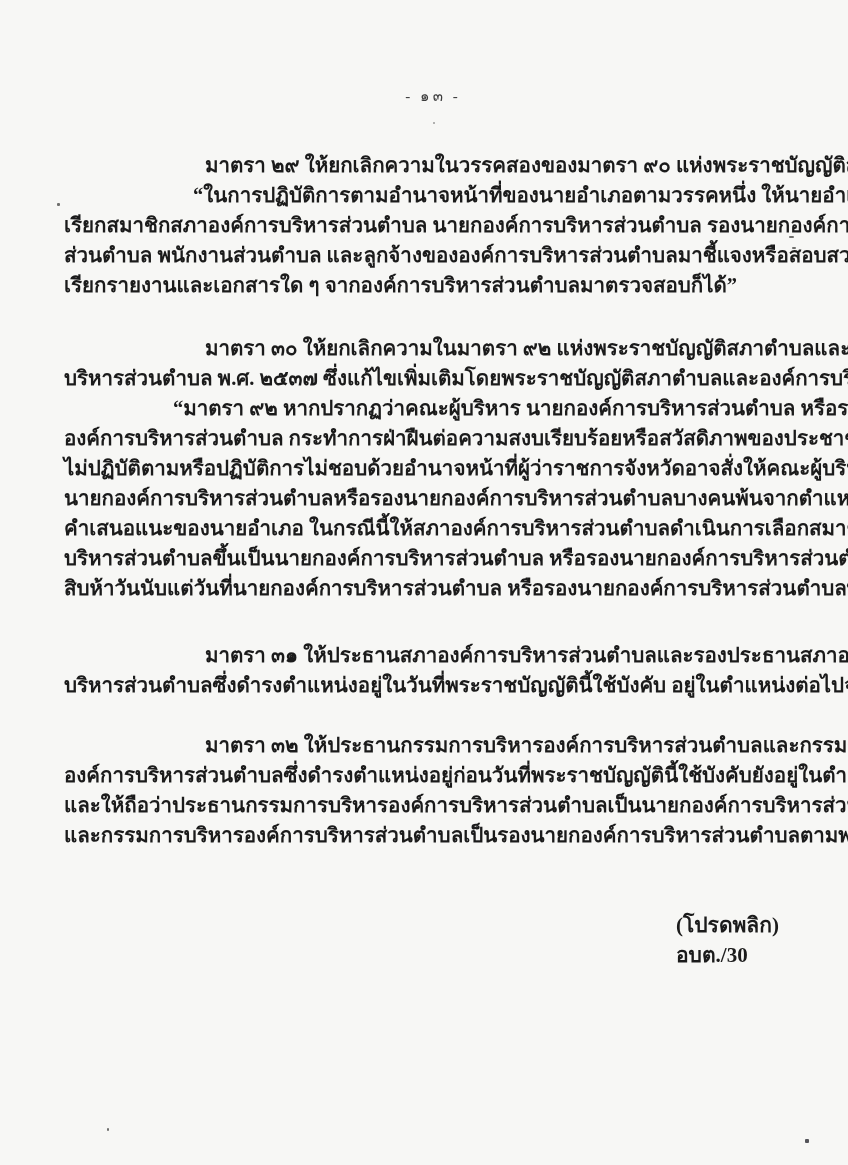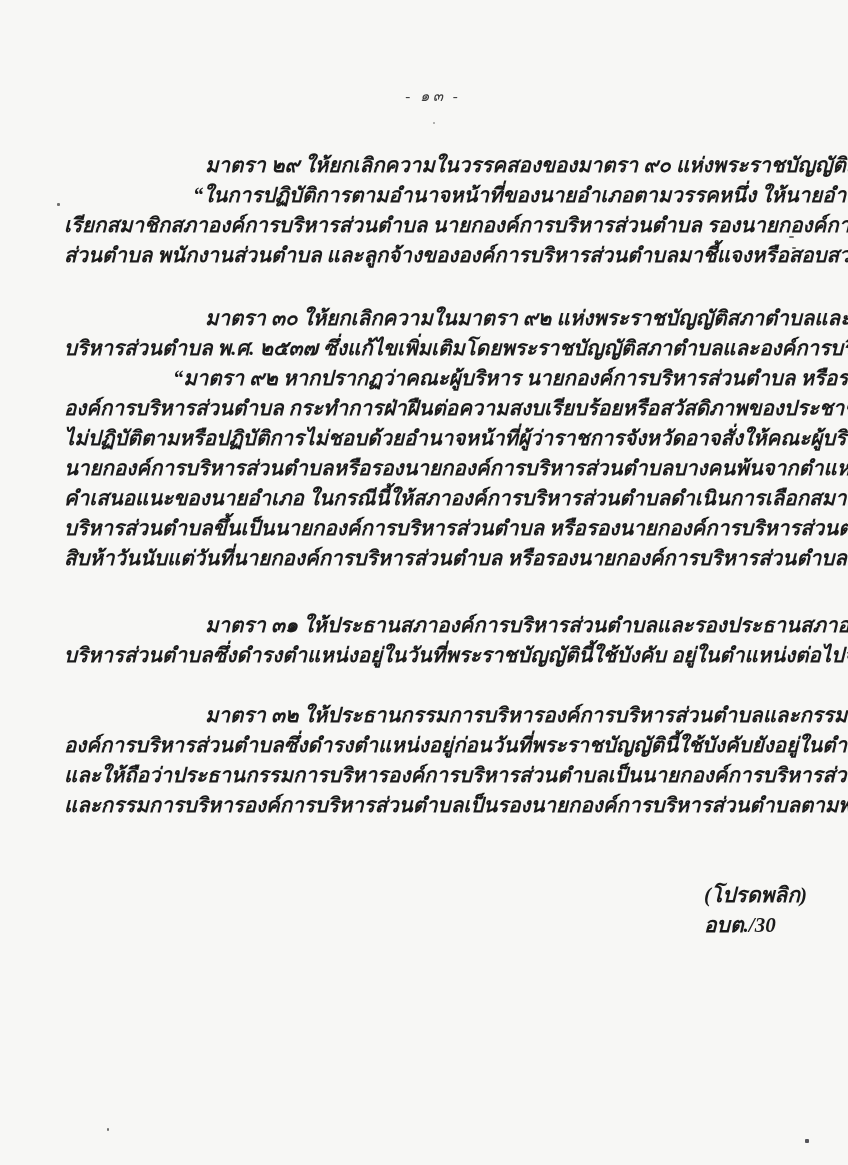--- a/index.html
+++ b/index.html
@@ -9,21 +9,20 @@
   }
   .page {
     position: relative;
     width: 848px;
     height: 1165px;
     margin: 0 auto;
     background: #f7f7f5;
     overflow: hidden;
     font-family: "Liberation Serif", "DejaVu Serif", serif;
     color: #1c1c1c;
-    font-style: italic;
   }
   .page-number {
     padding-top: 86px;
     height: 20px;
     line-height: 20px;
     text-align: center;
     font-size: 15px;
     letter-spacing: 3px;
     color: #3c3c3c;
     padding-left: 18px;
@@ -45,21 +44,21 @@
   .indent-md { padding-left: 129px; }   
   .indent-sm { padding-left: 109px; }   
   .sec-1 { margin-top: 44px; }
   .sec-2 { margin-top: 33px; }
   .sec-3 { margin-top: 37px; }
   .sec-4 { margin-top: 30px; }
   .footer {
     margin-top: 60px;
     margin-left: 612px;
   }
-  .footer .line { font-size: 21px; margin-left: 28px; }
+  .footer .line { font-size: 21px; }
   
   .speck {
     position: absolute;
     background: #6f6f6d;
     border-radius: 1px;
   }
   .speck.s1 { left: 57px;  top: 203px;  width: 3px; height: 3px; }
   .speck.s2 { left: 789px; top: 236px;  width: 5px; height: 2px; }
   .speck.s3 { left: 792px; top: 247px;  width: 4px; height: 2px; }
   .speck.s4 { left: 107px; top: 1128px; width: 2px; height: 3px; }
@@ -73,20 +72,21 @@
 
   <div class="page-number">- ๑๓ -</div>
 
   <div class="content">
 
     <div class="sec-1">
       <div class="line indent-lg">มาตรา ๒๙  ให้ยกเลิกความในวรรคสองของมาตรา ๙๐ แห่งพระราชบัญญัติสภาตำบล</div>
       <div class="line indent-md">“ในการปฏิบัติการตามอำนาจหน้าที่ของนายอำเภอตามวรรคหนึ่ง ให้นายอำเภอมีอำนาจ</div>
       <div class="line">เรียกสมาชิกสภาองค์การบริหารส่วนตำบล นายกองค์การบริหารส่วนตำบล รองนายกองค์การบริหาร</div>
       <div class="line">ส่วนตำบล พนักงานส่วนตำบล และลูกจ้างขององค์การบริหารส่วนตำบลมาชี้แจงหรือสอบสวน ตลอดจน</div>
+      <div class="line">เรียกรายงานและเอกสารใด ๆ จากองค์การบริหารส่วนตำบลมาตรวจสอบก็ได้”</div>
     </div>
 
     <div class="sec-2">
       <div class="line indent-lg">มาตรา ๓๐  ให้ยกเลิกความในมาตรา ๙๒ แห่งพระราชบัญญัติสภาตำบลและองค์การ</div>
       <div class="line">บริหารส่วนตำบล พ.ศ. ๒๕๓๗ ซึ่งแก้ไขเพิ่มเติมโดยพระราชบัญญัติสภาตำบลและองค์การบริหาร</div>
       <div class="line indent-sm">“มาตรา ๙๒  หากปรากฏว่าคณะผู้บริหาร นายกองค์การบริหารส่วนตำบล หรือรองนายก</div>
       <div class="line">องค์การบริหารส่วนตำบล กระทำการฝ่าฝืนต่อความสงบเรียบร้อยหรือสวัสดิภาพของประชาชน หรือละเลย</div>
       <div class="line">ไม่ปฏิบัติตามหรือปฏิบัติการไม่ชอบด้วยอำนาจหน้าที่ผู้ว่าราชการจังหวัดอาจสั่งให้คณะผู้บริหารทั้งคณะ</div>
       <div class="line">นายกองค์การบริหารส่วนตำบลหรือรองนายกองค์การบริหารส่วนตำบลบางคนพ้นจากตำแหน่งได้ตาม</div>
       <div class="line">คำเสนอแนะของนายอำเภอ ในกรณีนี้ให้สภาองค์การบริหารส่วนตำบลดำเนินการเลือกสมาชิกสภาองค์การ</div>

